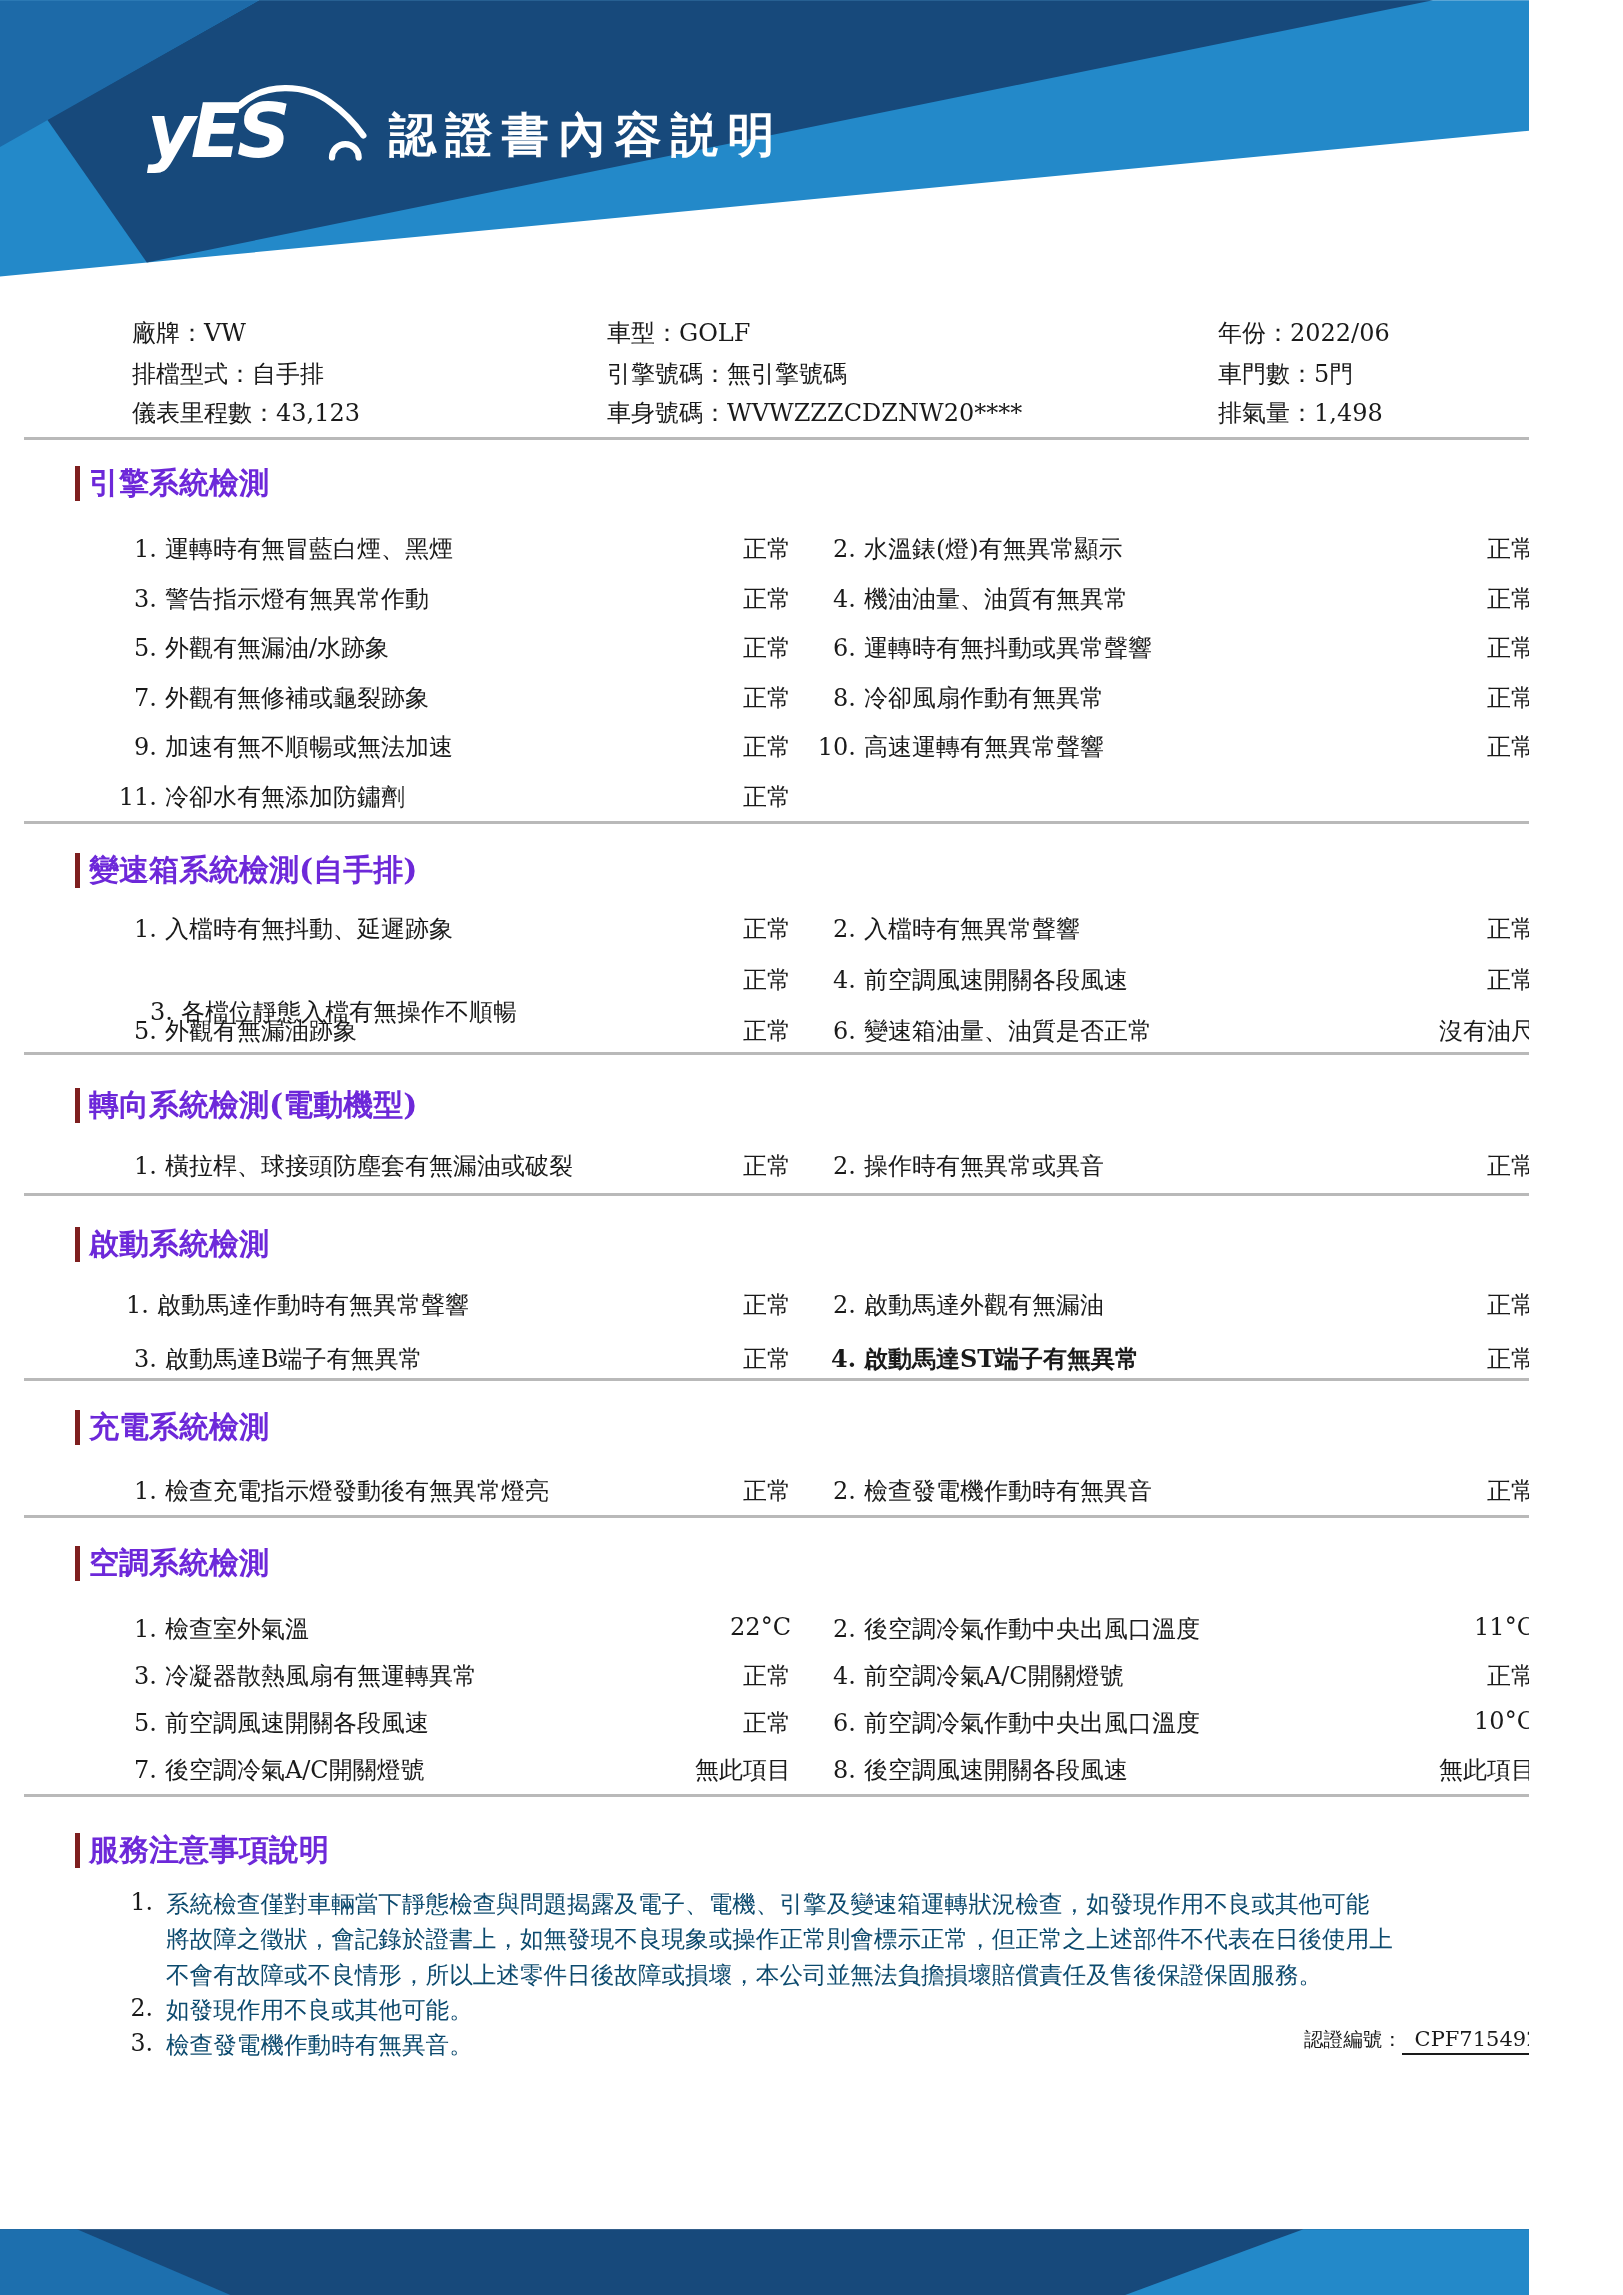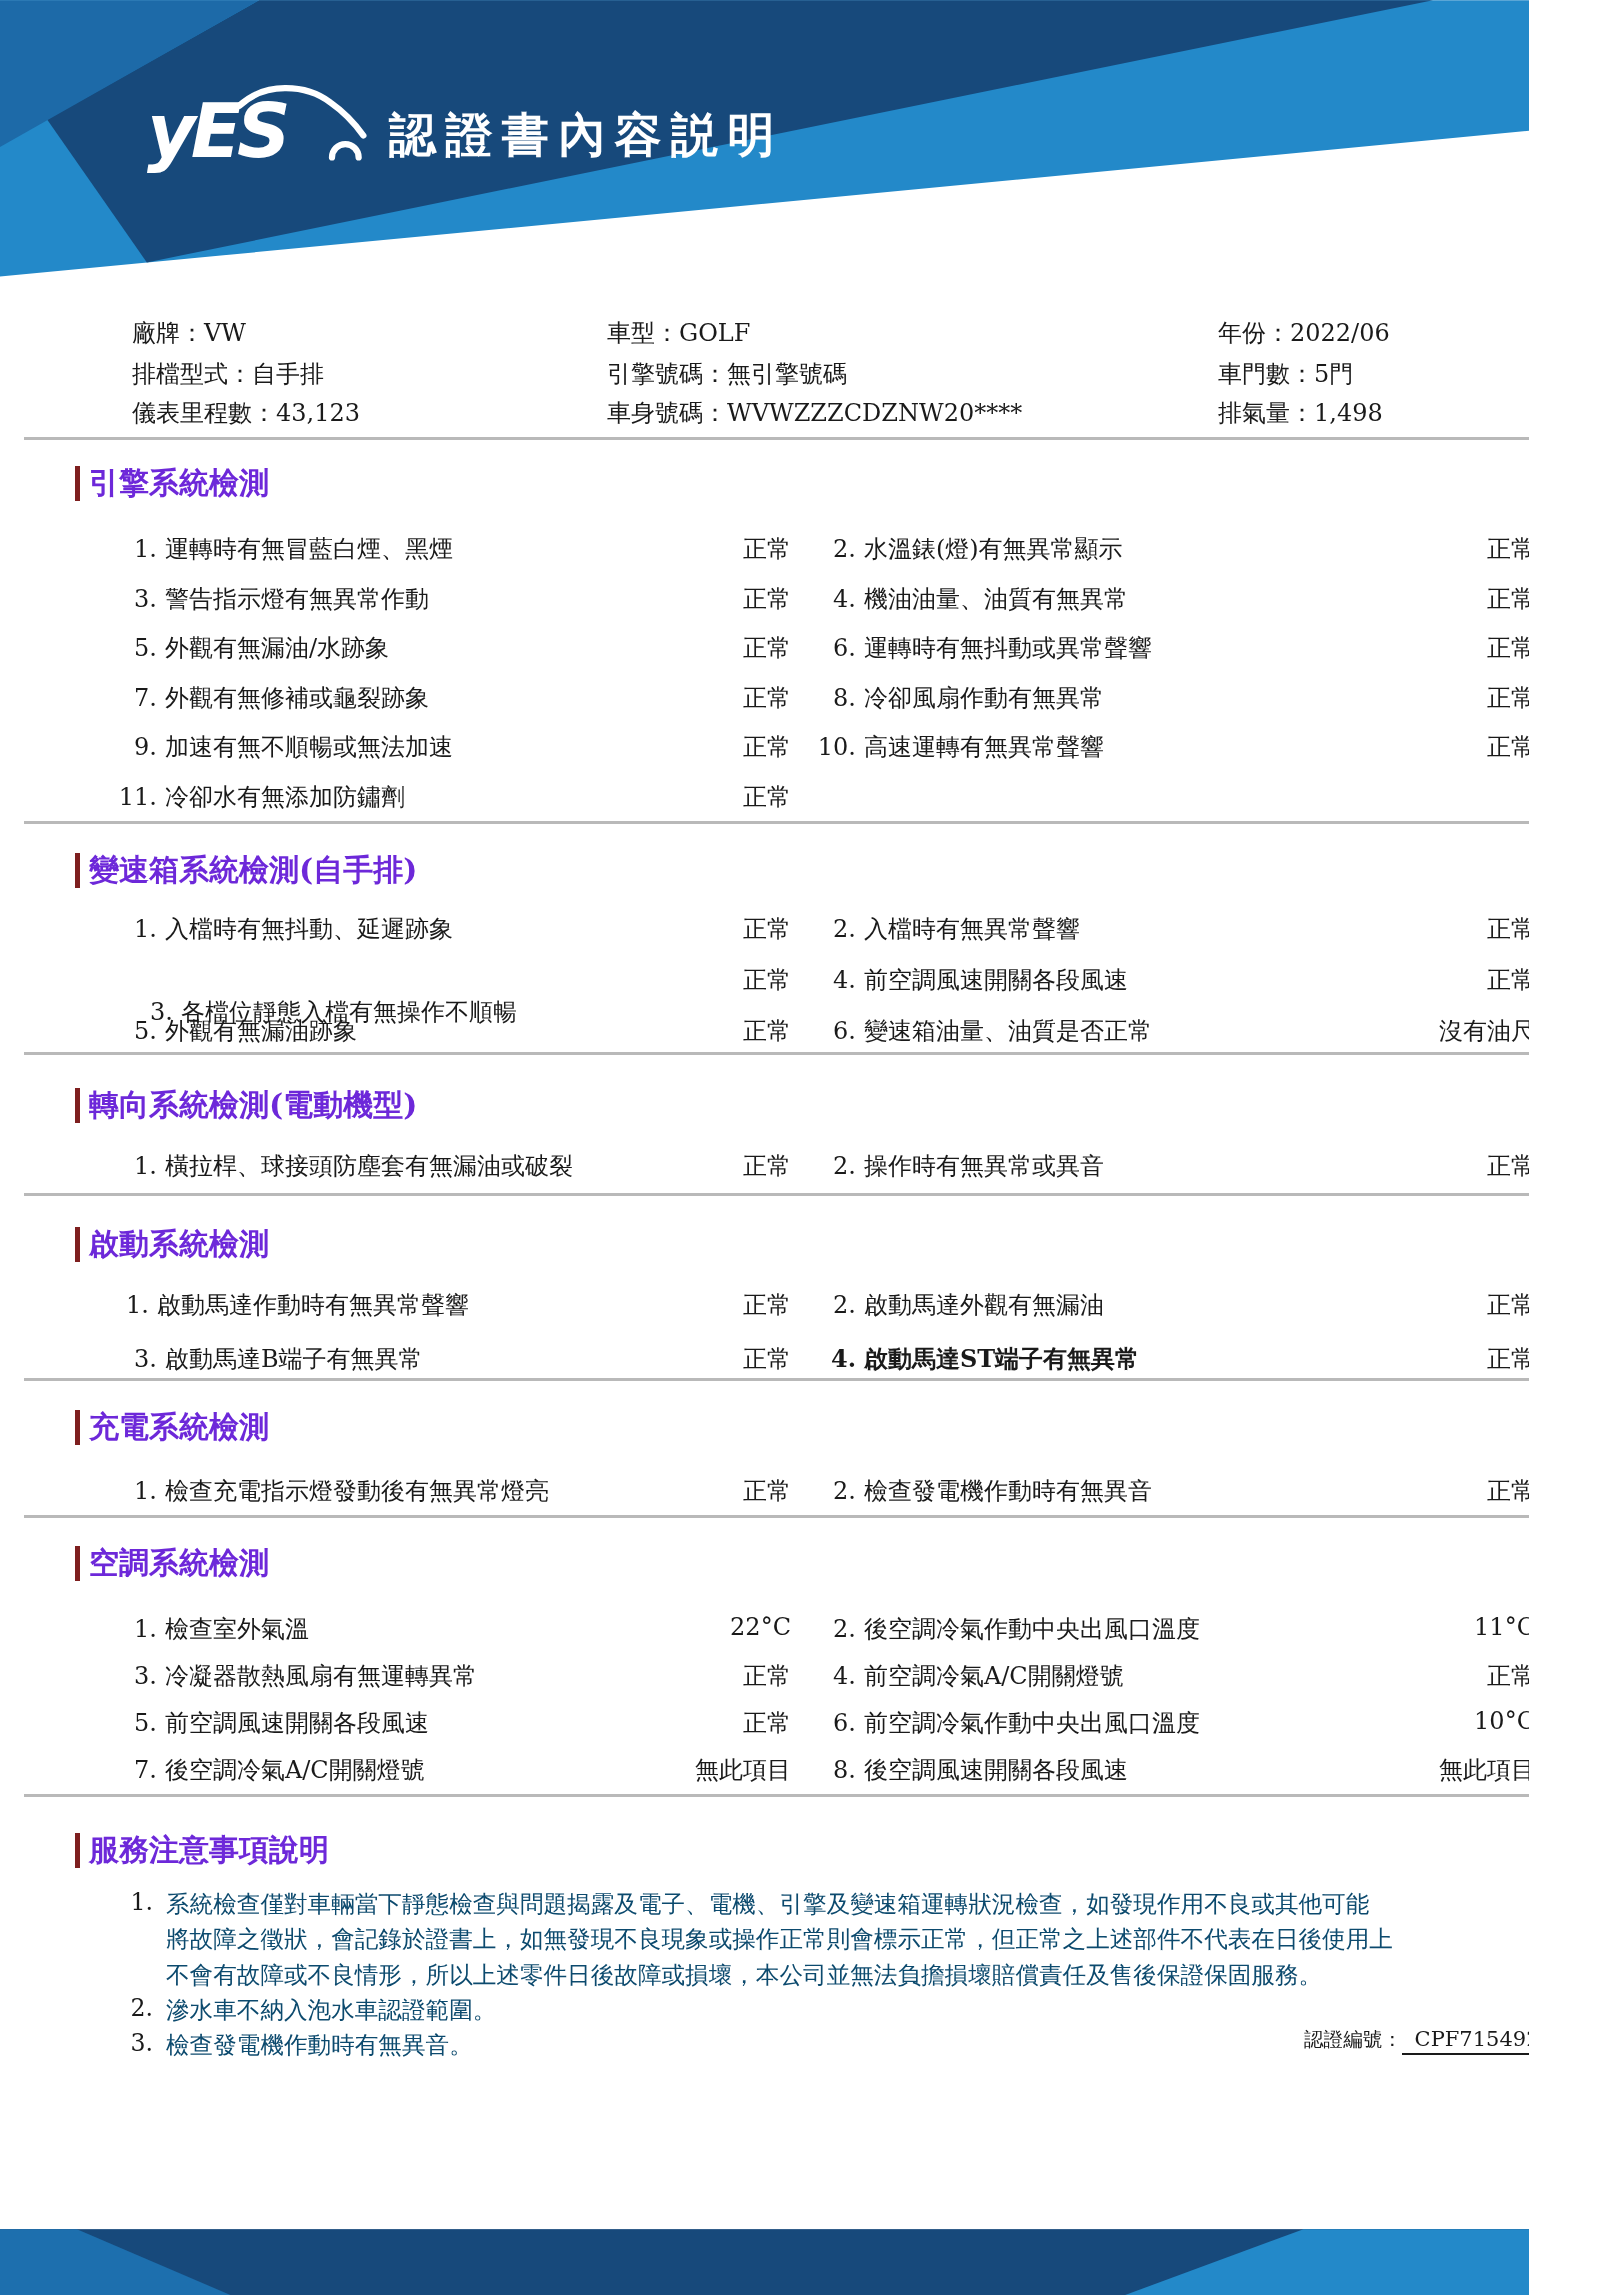--- a/index.html
+++ b/index.html
@@ -152,21 +152,21 @@
     </div>
 
   <div class="sec-bar" style="top:1833px"></div>
   <div class="sec-title" style="top:1830px">服務注意事項說明</div>
   <div id="notes">
       <div class="note-num" style="left: 110px; width: 43px; top: 1888px;">1.</div>
       <div class="note-line" style="left: 166px; top: 1888px;">系統檢查僅對車輛當下靜態檢查與問題揭露及電子、電機、引擎及變速箱運轉狀況檢查，如發現作用不良或其他可能</div>
       <div class="note-line" style="left: 166px; top: 1923px;">將故障之徵狀，會記錄於證書上，如無發現不良現象或操作正常則會標示正常，但正常之上述部件不代表在日後使用上</div>
       <div class="note-line" style="left: 166px; top: 1959px;">不會有故障或不良情形，所以上述零件日後故障或損壞，本公司並無法負擔損壞賠償責任及售後保證保固服務。</div>
       <div class="note-num" style="left: 110px; width: 43px; top: 1994px;">2.</div>
-      <div class="note-line" style="left: 166px; top: 1994px;">滲水車不納入泡水車認證範圍。</div>
+      <div class="note-line" style="left: 166px; top: 1994px;">如發現作用不良或其他可能。</div>
       <div class="note-num" style="left: 110px; width: 43px; top: 2029px;">3.</div>
       <div class="note-line" style="left: 166px; top: 2029px;">檢查發電機作動時有無異音。</div>
     </div>
 
   <div class="cert">
     <span class="cert-label">認證編號：</span>
     <span class="cert-number">CPF7154925C082</span>
   </div>
 
   <div class="page-number">2</div>

